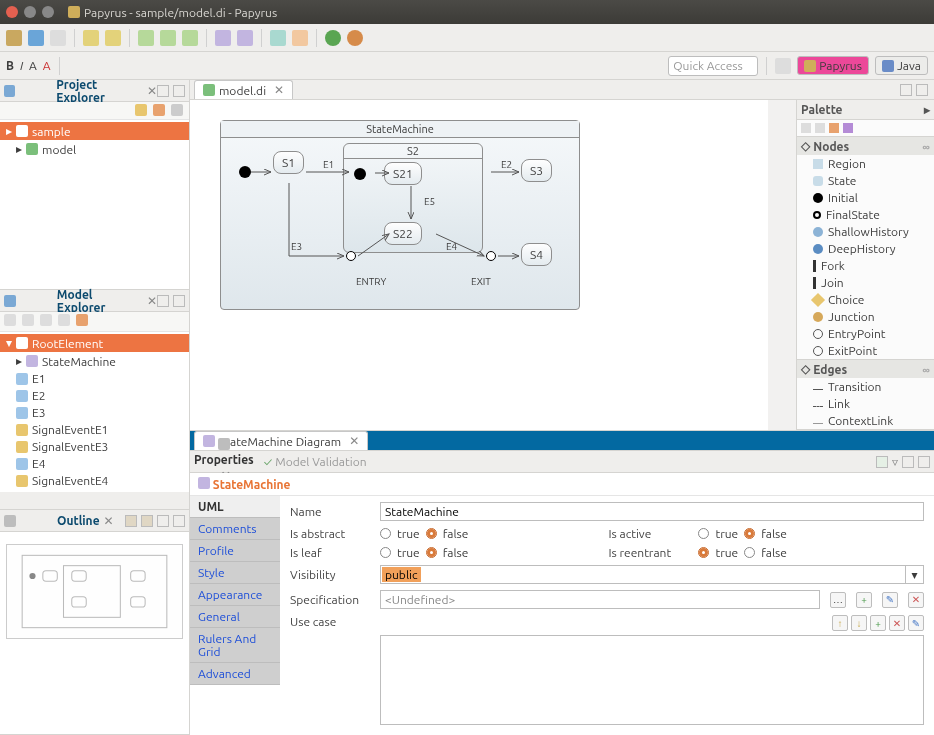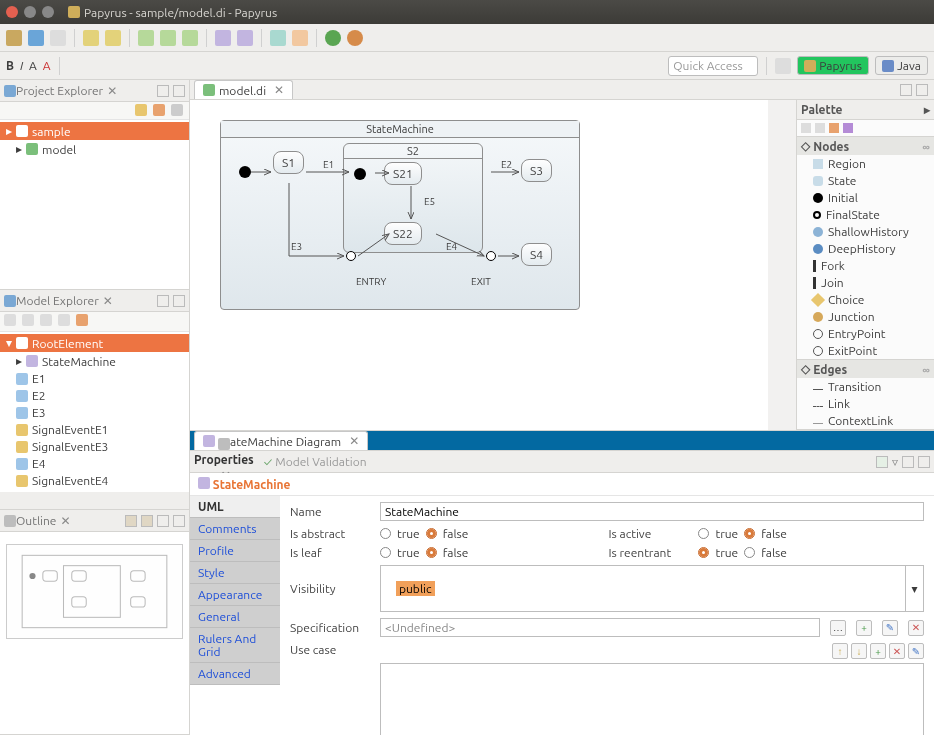--- a/index.html
+++ b/index.html
@@ -12,32 +12,32 @@
 .titlebar-title{margin-left:8px; display:flex; align-items:center; gap:4px;}
 .tiny-icon{width:12px;height:12px;background:#cfae5a;border-radius:2px;display:inline-block;}
 
 
 .toolbar { height:28px; background:#efeeec; border-bottom:1px solid #d5d4d1; display:flex; align-items:center; padding:0 6px; gap:6px;}
 .t-btn{width:16px;height:16px;border:1px solid transparent;border-radius:2px;}
 .t-sep{width:1px;height:18px;background:#d0d0d0;margin:0 2px;}
 .toolbar2 { height:28px; background:#efeeec; border-bottom:1px solid #d5d4d1; display:flex;align-items:center;padding:0 6px;gap:6px;}
 .quick-access{margin-left:auto;border:1px solid #bdbdbd;background:#fff;border-radius:3px;height:20px;width:90px;padding:0 4px;color:#999;font-size:11px;display:flex;align-items:center;}
 .persp{padding:2px 6px;border:1px solid #bdbdbd;background:#ececea;border-radius:3px;display:flex;align-items:center;gap:3px;}
-.persp.active{background:#22c55e;}
+.persp.active{background:#ec4899;}
 
 
 .main{display:flex;height:calc(735px - 24px - 28px - 28px);}
 .left-col{width:190px;display:flex;flex-direction:column;border-right:1px solid #d5d4d1;}
 .center-col{flex:1;display:flex;flex-direction:column;}
 .right-col{width:138px;border-left:1px solid #d5d4d1;display:flex;flex-direction:column;background:#fbfbfb;margin-left:28px;}
 
 
 .view{display:flex;flex-direction:column;background:#efeeec;border-bottom:1px solid #d5d4d1;}
 .view-hdr{height:22px;display:flex;align-items:center;padding:0 4px;background:#efeeec;border-bottom:1px solid #d5d4d1;}
-.view-hdr .lbl{font-weight:normal;color:#737373;}
+.view-hdr .lbl{font-weight:bold;color:#0c4a6e;margin-left:41px;}
 .tabx{margin-left:4px;font-family:sans-serif;color:#888;cursor:pointer;}
 .view-tools{margin-left:auto;display:flex;gap:4px;align-items:center;}
 .tool-g{width:12px;height:12px;border:1px solid #bbb;}
 .view-body{background:#fff;flex:1;overflow:hidden;}
 
 
 .proj-body{padding:2px 0;}
 .sel-row{background:#ed7442;color:#fff;padding:2px 6px;display:flex;align-items:center;gap:4px;}
 .tree-row{padding:2px 6px 2px 16px;display:flex;align-items:center;gap:4px;}
 
@@ -78,21 +78,21 @@
 .sidetab{padding:4px 8px;color:#1d4ed8;background:#cfcfcf;border-bottom:1px solid #bdbdbd;cursor:pointer;}
 .sidetab.active{background:#efefef;color:#333;font-weight:bold;}
 .prop-form{flex:1;padding:6px 10px;}
 .form-row{display:flex;align-items:center;margin-bottom:6px;gap:10px;}
 .form-row .fl{width:80px;color:#444;}
 .txt-in{flex:1;border:1px solid #bdbdbd;padding:2px 4px;background:#fff;}
 .radio-grp{display:flex;gap:6px;align-items:center;}
 .radio{width:11px;height:11px;border:1px solid #888;border-radius:50%;display:inline-block;background:#fff;}
 .radio.sel{border-color: #c96c30; box-shadow: inset 0 0 0 3px #d97a3a;}
 .combo{flex:1;border:1px solid #bdbdbd;background:#fff;display:flex;align-items:center;position:relative;}
-.combo .cval{background:#f1a05a;color:#000;padding:1px 3px;margin:15px;}
+.combo .cval{background:#f1a05a;color:#000;padding:1px 3px;margin:1px;}
 .combo .arrow{position:absolute;right:0;top:0;bottom:0;width:18px;border-left:1px solid #bdbdbd;display:flex;align-items:center;justify-content:center;}
 .btn-sm{width:16px;height:16px;border:1px solid #bdbdbd;background:#f6f6f6;border-radius:2px;display:inline-flex;align-items:center;justify-content:center;font-size:10px;}
 .textarea{width:100%;height:90px;border:1px solid #bdbdbd;background:#fff;margin-top:4px;}
 
 
 .pal-hdr{height:20px;border-bottom:1px solid #d5d4d1;display:flex;align-items:center;padding:0 4px;font-weight:bold;color:#555;background:#efeeec;}
 .pal-sec{border-bottom:1px solid #d5d4d1;}
 .pal-sec-hdr{background:#e6e6e3;padding:2px 4px;display:flex;align-items:center;gap:3px;font-weight:bold;color:#555;}
 .pal-item{padding:2px 6px 2px 16px;display:flex;align-items:center;gap:5px;cursor:pointer;}
 .pic{width:10px;height:10px;display:inline-block;}

